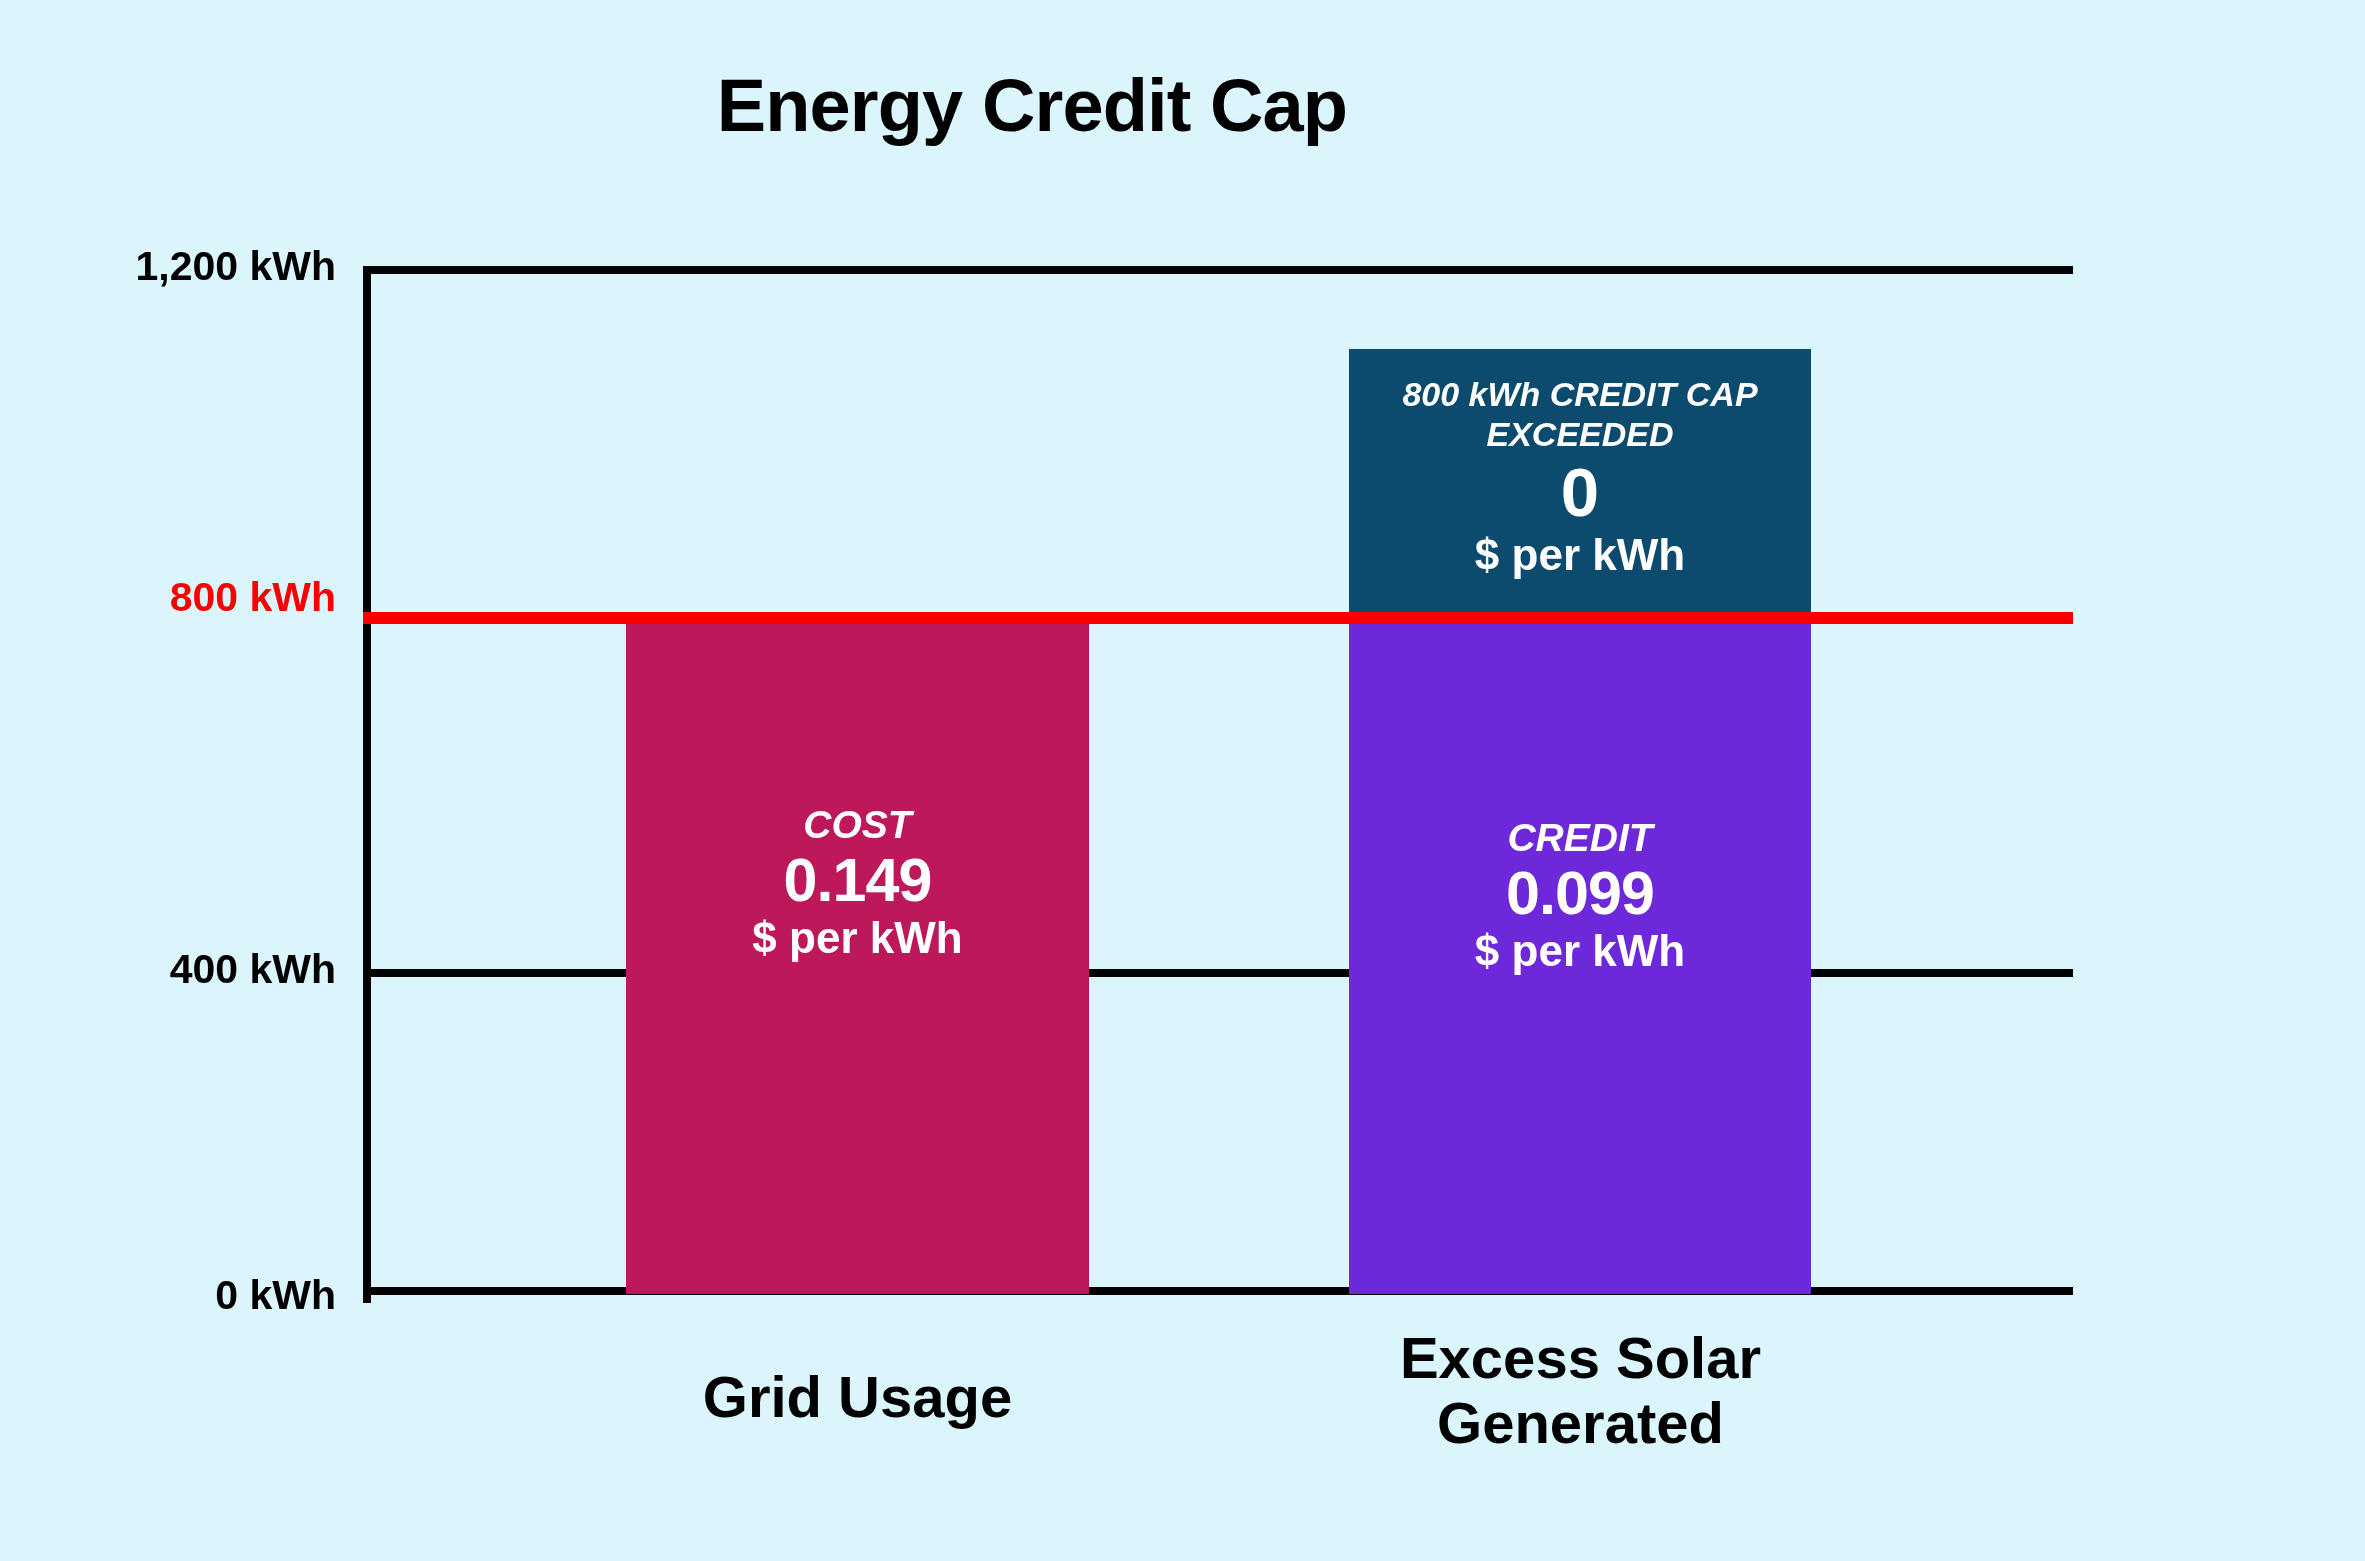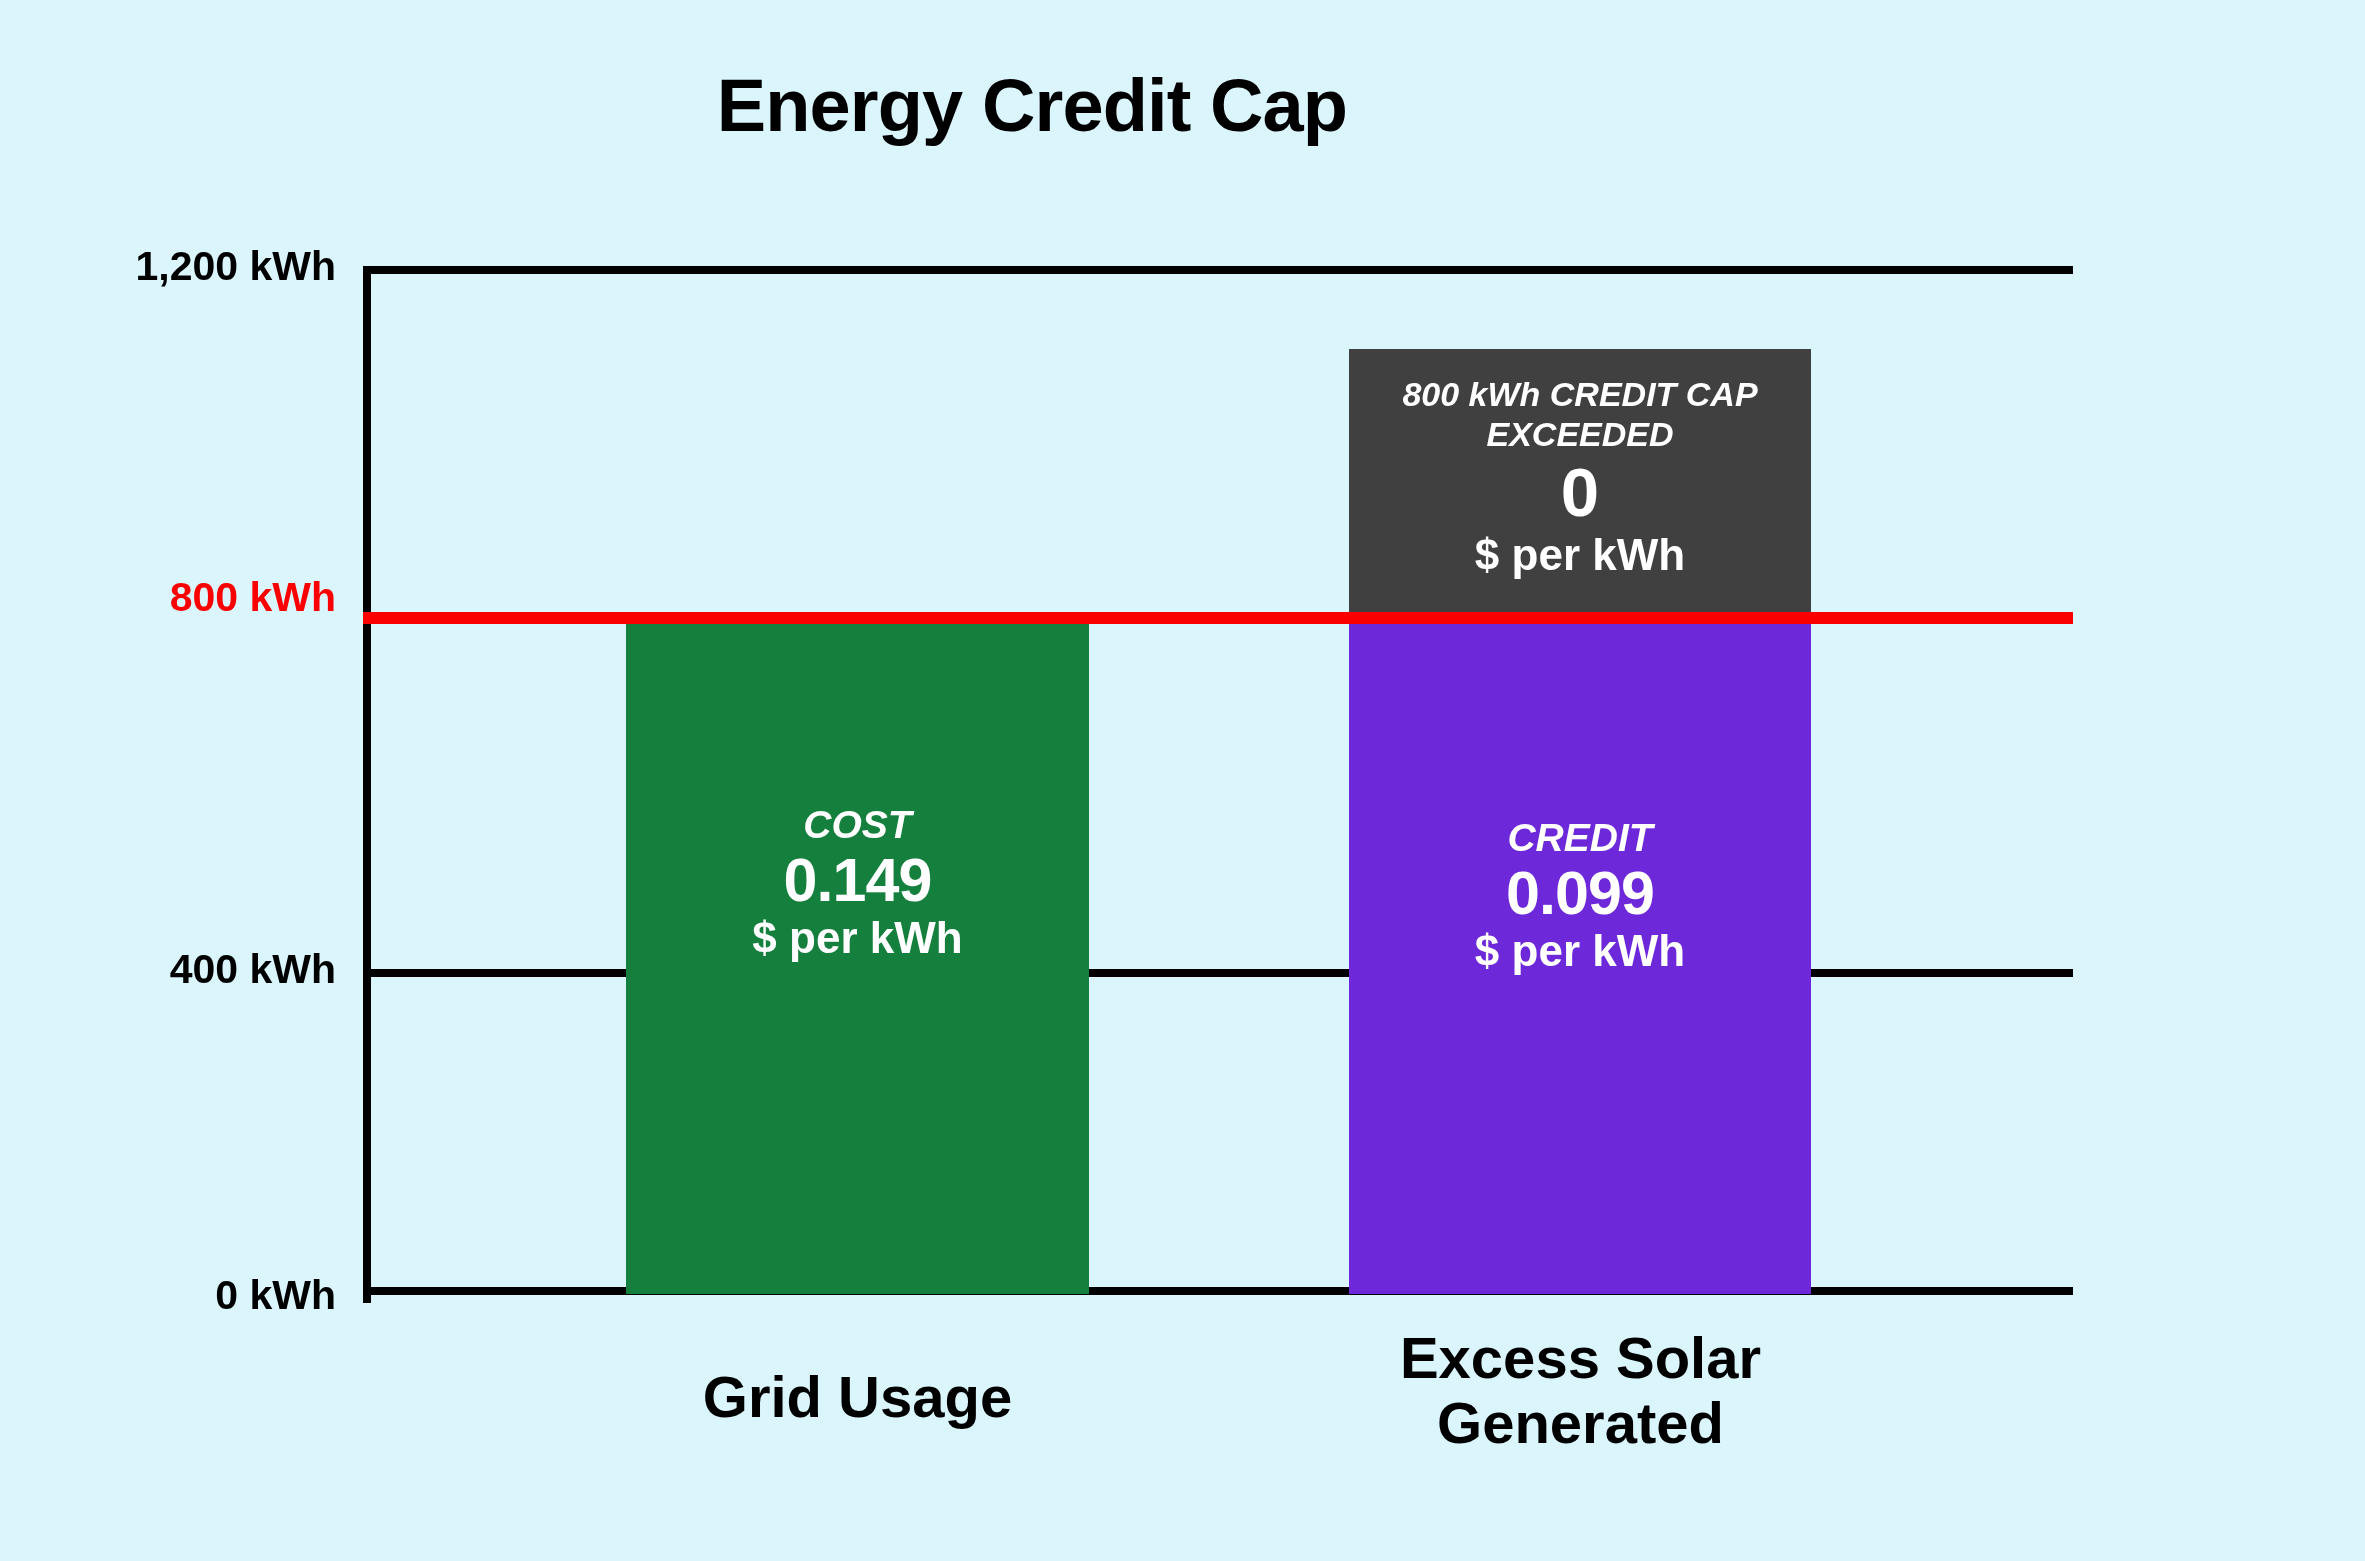--- a/index.html
+++ b/index.html
@@ -76,37 +76,37 @@
   
   .bar {
     position: absolute;
     box-sizing: border-box;
   }
   #bar-grid-usage {
     left: 626px;
     top: 617px;
     width: 463px;
     height: 677px;
-    background: #15803d;
+    background: #be185d;
     z-index: 3;
   }
   #bar-excess-solar {
     left: 1349px;
     top: 617px;
     width: 462px;
     height: 677px;
     background: #6d28d9;
     z-index: 3;
   }
   #bar-cap-exceeded {
     left: 1349px;
     top: 349px;
     width: 462px;
     height: 271px;
-    background: #404040;
+    background: #0c4a6e;
     z-index: 4;
   }
 
   
   .bar-label-stack {
     position: absolute;
     width: 100%;
     text-align: center;
     color: #ffffff;
     z-index: 5;

